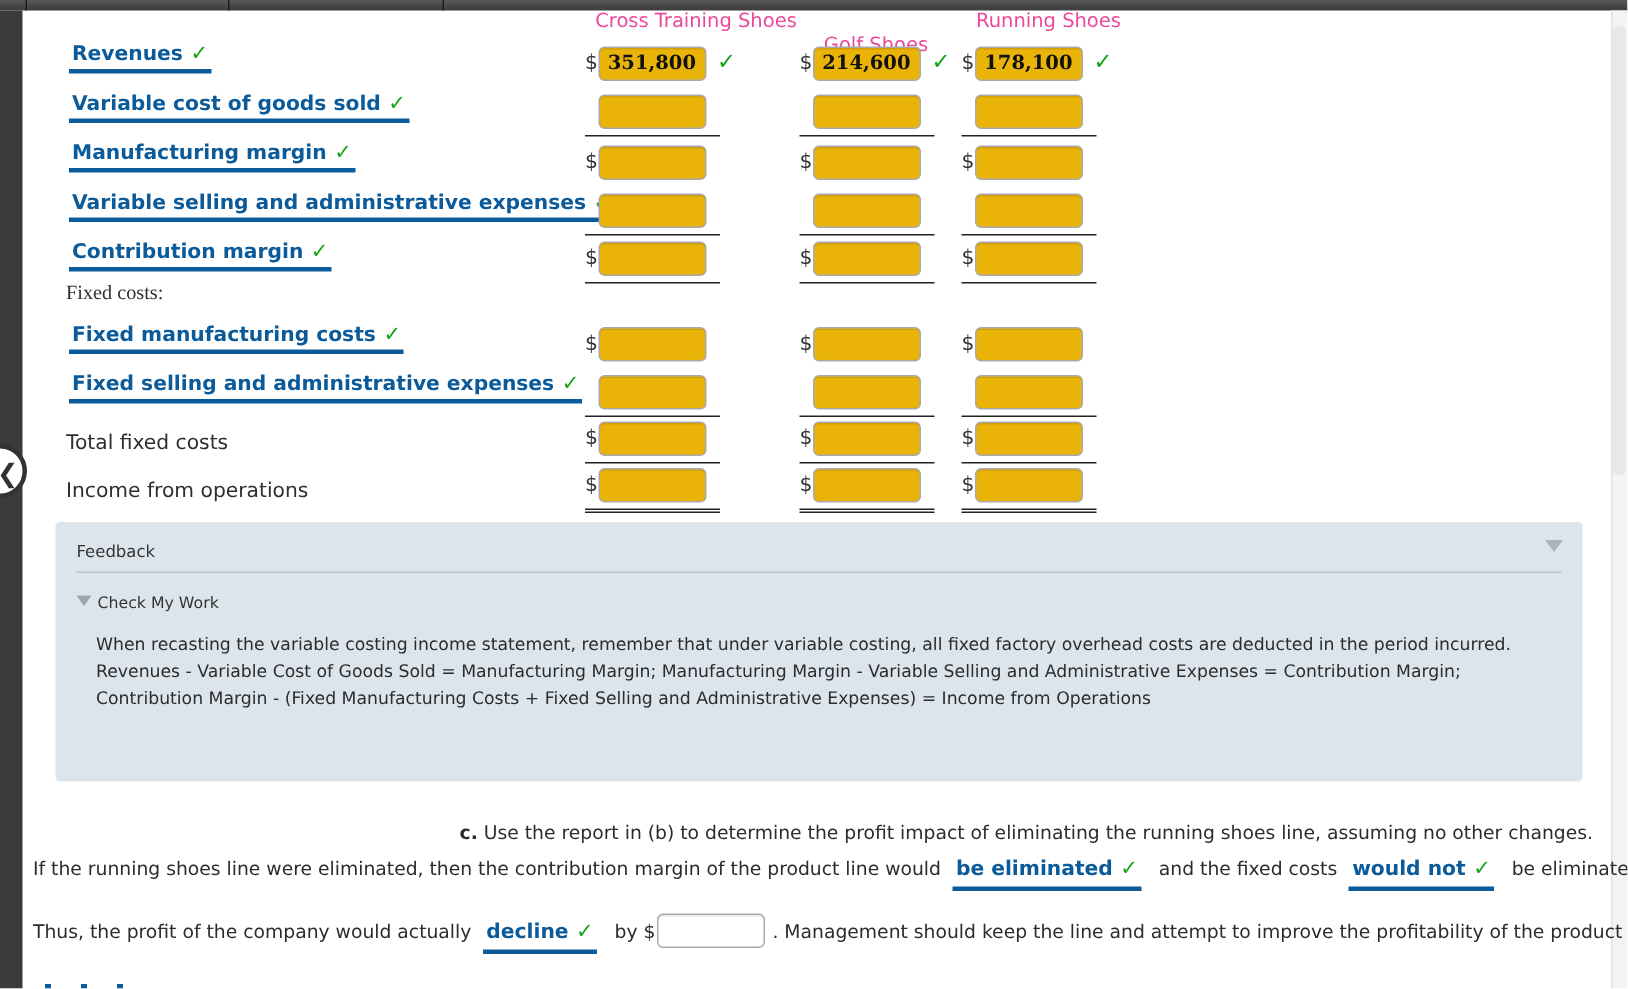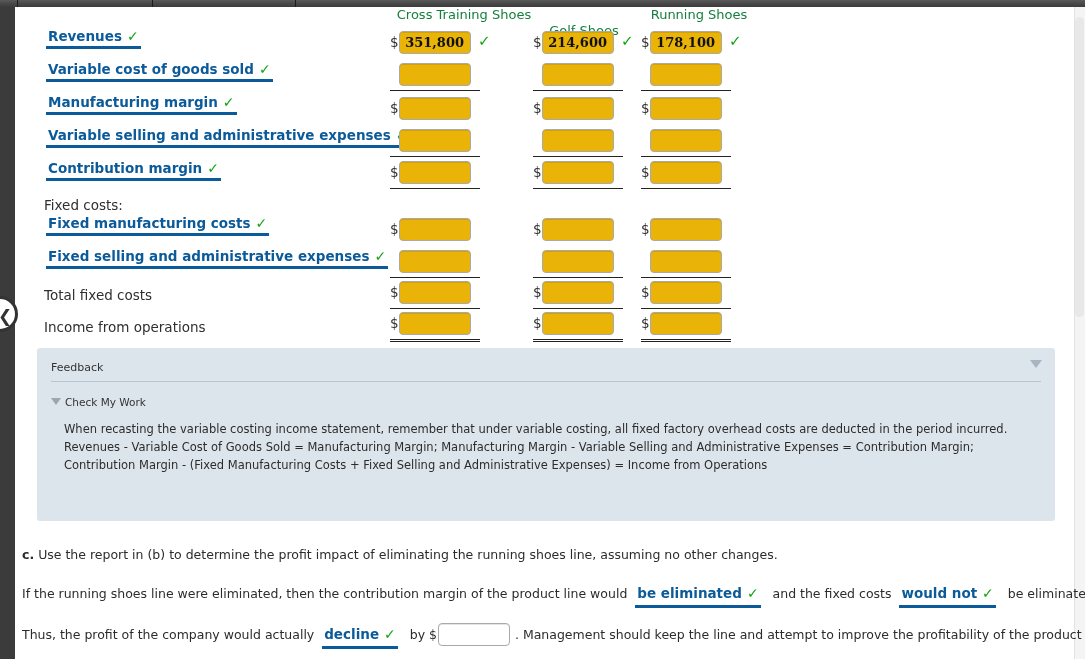--- a/index.html
+++ b/index.html
@@ -38,21 +38,21 @@
   }
   .scrollbar-thumb {
     position:absolute; right:1px; top:10px; width:9px; height:300px;
     background:#e8e8e8; border-radius:5px;
   }
 
   
   .sheet { position:absolute; top:7px; left:15px; width:1059px; height:652px; }
 
   .col-head {
-    position:absolute; font-size:13px; color:#15803d;
+    position:absolute; font-size:13px; color:#ec4899;
     text-align:center; white-space:nowrap;
   }
 
   .row-label { position:absolute; white-space:nowrap; font-size:13.5px; }
   .row-label.plain { color:#2f2f2f; }
 
   .dropdown {
     display:inline-block; position:relative;
     color:#0b5a99; font-weight:bold; font-size:13.5px;
     border-bottom:3px solid #0b5a99;
@@ -109,21 +109,21 @@
   .fb-body {
     position:absolute; left:27px; top:72px; width:975px;
     font-size:11.5px; line-height:18px; color:#2c2c2c;
   }
   .fb-links { position:absolute; left:27px; top:139px; font-size:11.5px; color:#2c2c2c; }
   .fb-links a { color:#2b6fd4; text-decoration:none; }
 
   
   .partc { position:absolute; left:22px; top:545px; width:1040px; }
   .pc-line { position:relative; font-size:12.5px; color:#2c2c2c; line-height:20px; white-space:nowrap; }
-  .pc-q { margin-bottom:18px; }
+  .pc-q { margin-bottom:4px;text-align:right; }
   .pc-q b { font-weight:bold; }
   .pc-l2 { margin-bottom:15px; }
   .pc-l3 { margin-bottom:9px; }
   .inline-box {
     display:inline-block; width:72px; height:23px;
     border:1px solid #a9a9a9; border-radius:4px; background:#fff;
     vertical-align:-7px; margin:0 1px;
     box-shadow: 0 1px 0 rgba(0,0,0,0.10) inset;
   }
 </style>
@@ -263,21 +263,21 @@
     <div class="cell" style="left:626px; top:154px;">
       <span class="dollar">$</span>
       <span class="ibox">
           <span class="val"></span>
         </span>
     </div>
     <div class="ruleline" style="left:375px; top:181px; width:90px;"></div>
     <div class="ruleline" style="left:518px; top:181px; width:90px;"></div>
     <div class="ruleline" style="left:626px; top:181px; width:90px;"></div>
 
-    <div class="row-label plain" style="left:29px; top:190px;">Fixed costs:</div>
+    <div class="row-label plain" style="left:29px; top:180px;font-family:Liberation Serif, serif;">Fixed costs:</div>
 
     <div class="row-label" style="left:31px; top:208px;">
       <span class="dropdown"><span>Fixed manufacturing costs</span><span class="tick">✓</span></span>
     </div>
     <div class="cell" style="left:375px; top:211px;">
       <span class="dollar">$</span>
       <span class="ibox">
           <span class="val"></span>
         </span>
     </div>

